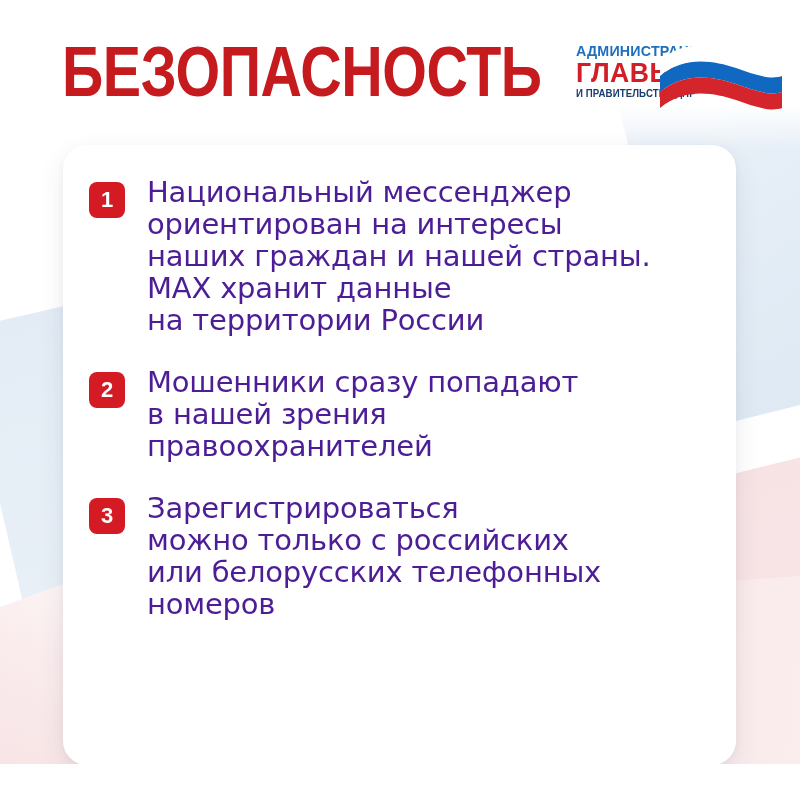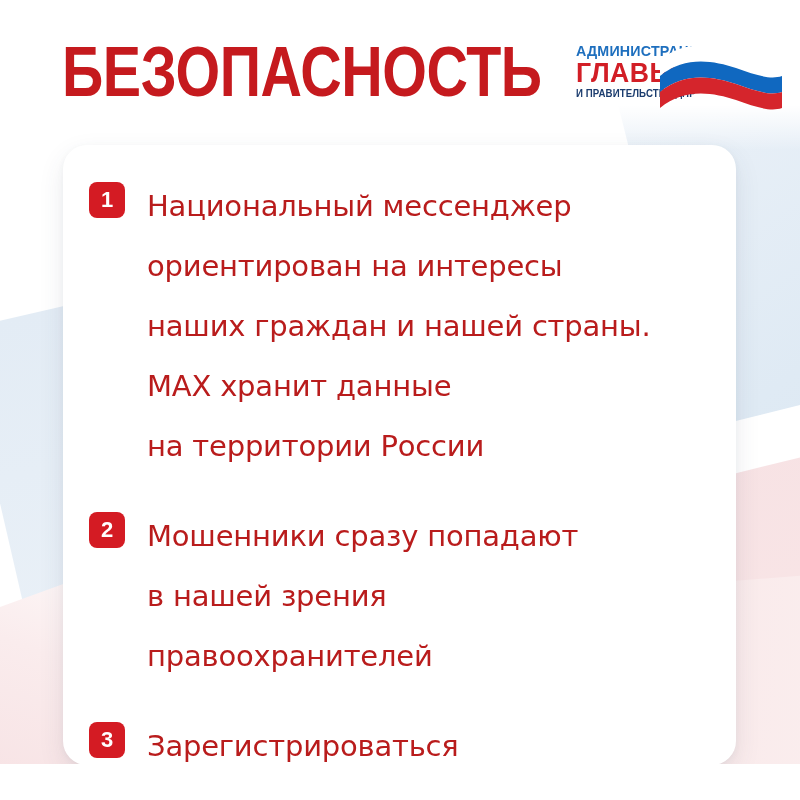--- a/index.html
+++ b/index.html
@@ -205,22 +205,22 @@
     line-height: 36px;
     text-align: center;
     margin-top: 6px;
     margin-right: 22px;
     user-select: none;
   }
   .item-text {
     flex: 1 1 auto;
     font-family: "DejaVu Sans", "Liberation Sans", sans-serif;
     font-size: 29px;
-    line-height: 60px;
-    color: #b91c1c;
+    line-height: 32px;
+    color: #4c1d95;
     letter-spacing: -0.2px;
     white-space: pre-line;
   }
 </style>
 </head>
 <body>
 
 <div id="stage">
 
   <div class="bg-layer">

